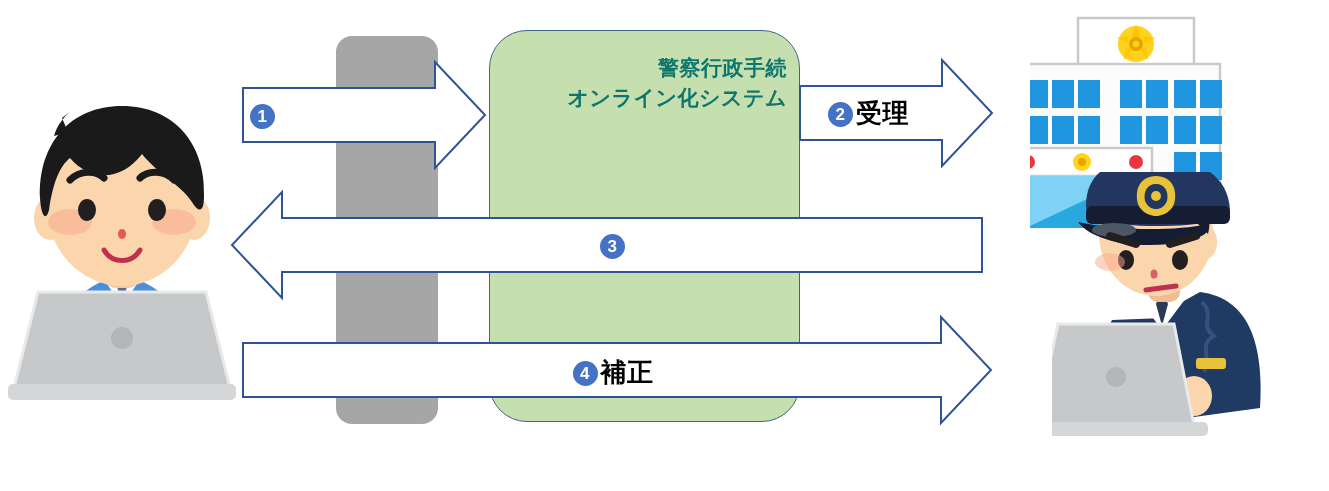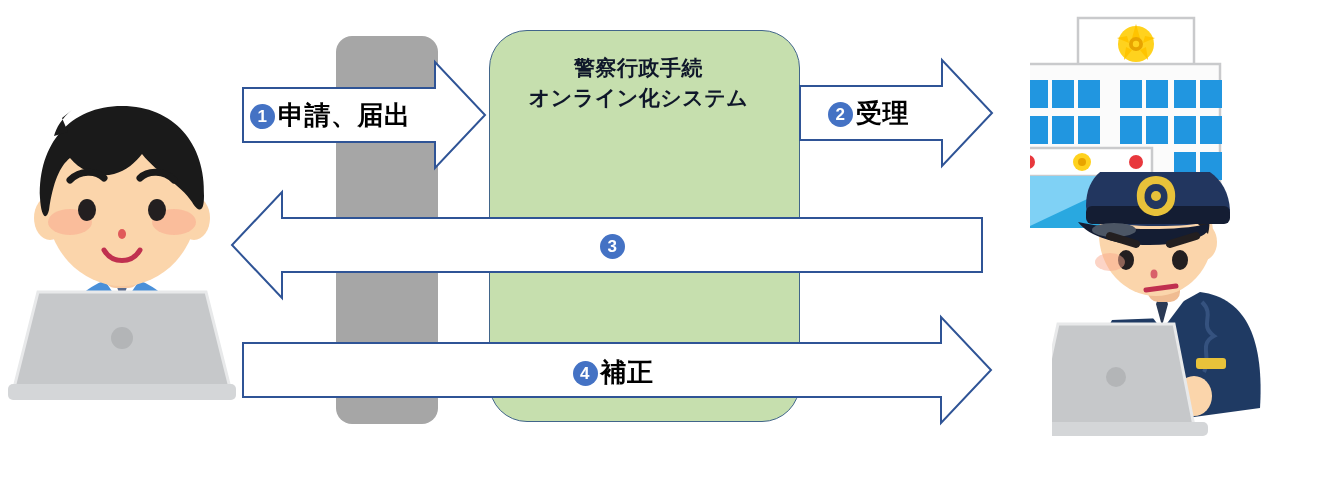--- a/index.html
+++ b/index.html
@@ -32,25 +32,25 @@
     left: 489px; top: 30px;
     width: 311px; height: 392px;
     background: #c6dfae;
     border: 1.6px solid #41658a;
     border-radius: 38px;
     box-sizing: border-box;
   }
   #system-box-label {
     position: absolute;
     left: 0; right: 12px; top: 22px;
-    text-align: center;
+    text-align: right;
     font-size: 21px;
     font-weight: bold;
     line-height: 1.45;
-    color: #0f172a;
+    color: #0f766e;
     letter-spacing: .5px;
     white-space: pre-line;
   }
 
   
   #arrow-layer {
     left: 0; top: 0;
     width: 1329px; height: 491px;
     pointer-events: none;
   }
@@ -262,21 +262,20 @@
 
     <polygon class="arrow-shape" points="800,86 942,86 942,60 992,113 942,166 942,140 800,140"></polygon>
 
     <polygon class="arrow-shape" points="982,218 282,218 282,192 232,245 282,298 282,272 982,272"></polygon>
 
     <polygon class="arrow-shape" points="243,343 941,343 941,317 991,370 941,423 941,397 243,397"></polygon>
   </svg>
 
   <div class="arrow-label" id="label-1">
     <span class="num-badge">1</span>
-    <span>申請、届出</span>
   </div>
 
   <div class="arrow-label" id="label-2">
     <span class="num-badge">2</span>
     <span>受理</span>
   </div>
 
   <div class="arrow-label" id="label-3">
     <span class="num-badge">3</span>
   </div>

